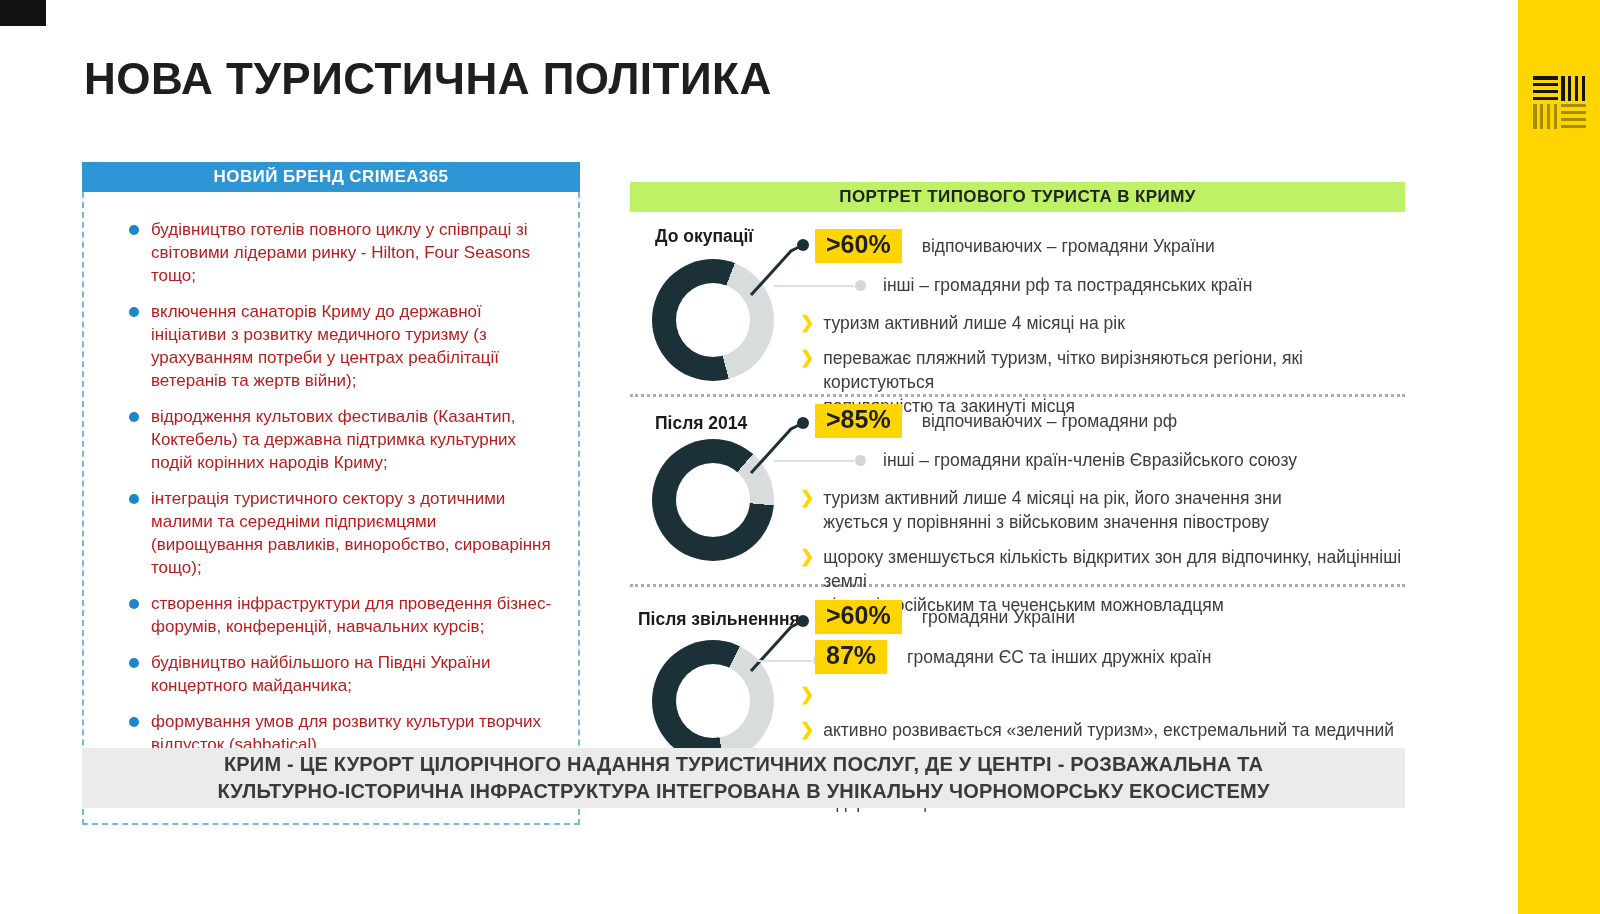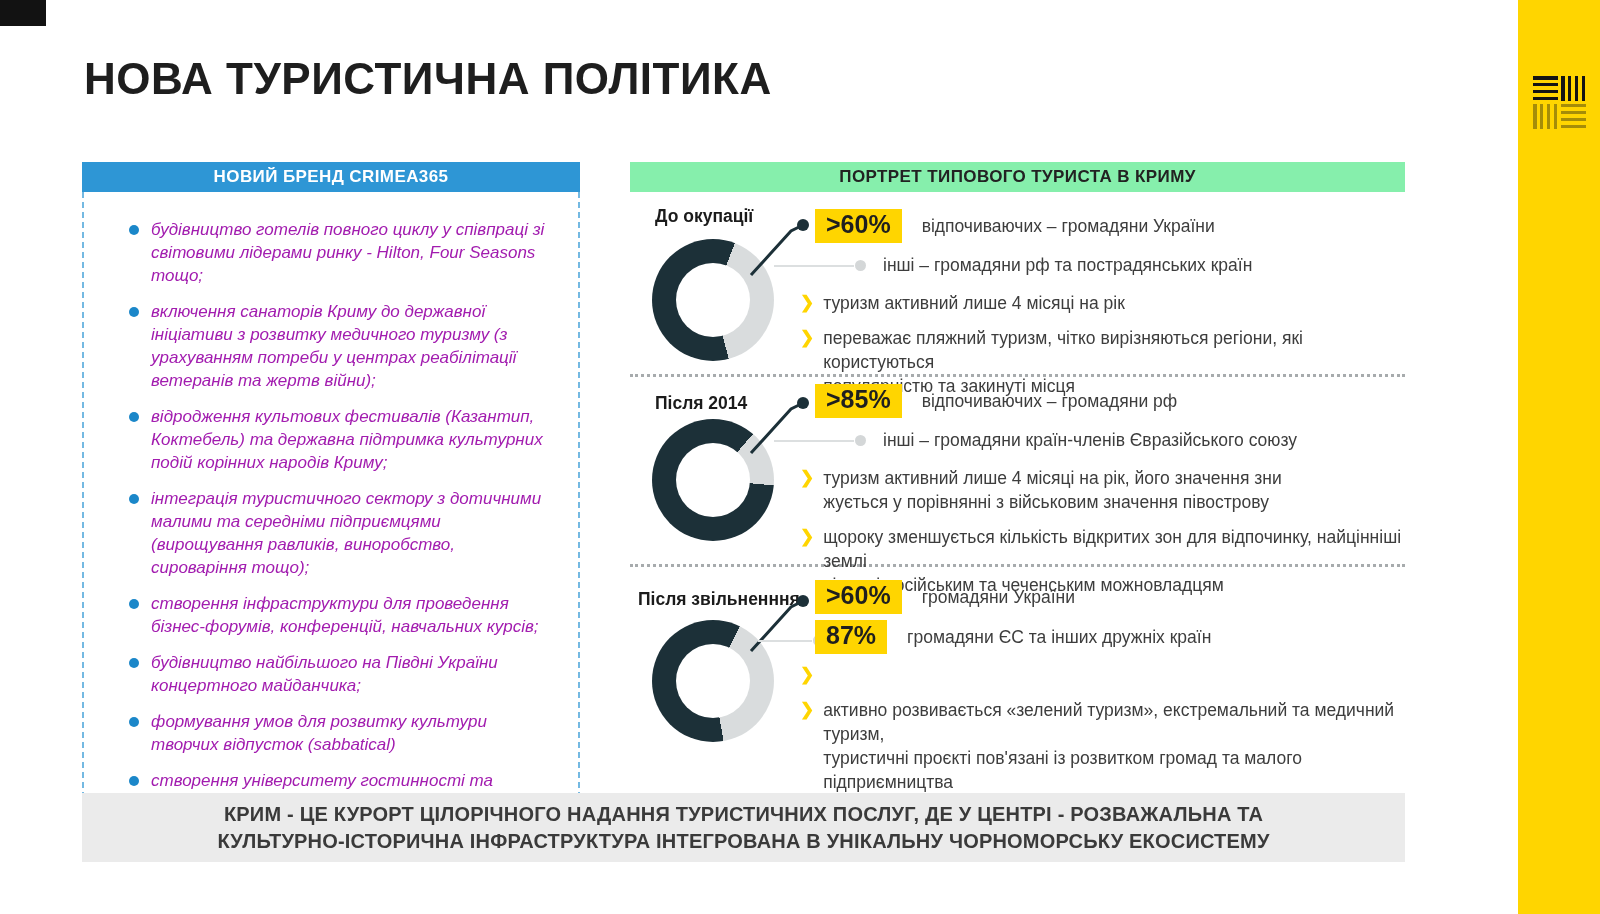--- a/index.html
+++ b/index.html
@@ -16,27 +16,27 @@
   .logo { position:absolute; left:15px; top:76px; display:grid; grid-template-columns:25px 25px; grid-template-rows:25px 25px; gap:3px; }
   .logo .q { width:25px; height:25px; }
   .logo .q1 { background:repeating-linear-gradient(180deg,#141414 0 3.5px,rgba(0,0,0,0) 3.5px 7px); }
   .logo .q2 { background:repeating-linear-gradient(90deg,#141414 0 3.5px,rgba(0,0,0,0) 3.5px 7px); }
   .logo .q3 { background:repeating-linear-gradient(90deg,rgba(40,40,20,.42) 0 3.5px,rgba(0,0,0,0) 3.5px 7px); }
   .logo .q4 { background:repeating-linear-gradient(180deg,rgba(40,40,20,.42) 0 3.5px,rgba(0,0,0,0) 3.5px 7px); }
 
   
   .panel-header { height:30px; display:flex; align-items:center; justify-content:center; font-weight:700; font-size:17px; letter-spacing:.4px; }
   .panel-header.blue { background:#2E96D5; color:#ffffff; }
-  .panel-header.yellow { background:#86efac; color:#222222; }
+  .panel-header.yellow { background:#bef264; color:#222222;margin-top:20px; }
 
   
   .brand-panel { position:absolute; left:82px; top:162px; width:498px; }
   .left-body { border:2px dashed #74B9E2; border-top:none; min-height:548px; padding:26px 26px 18px 45px; }
   .brand-list { list-style:none; }
-  .brand-list li { position:relative; display:flex; font-size:17px; line-height:23px; color:#a21caf; margin-bottom:13px;font-style:italic; }
+  .brand-list li { position:relative; display:flex; font-size:17px; line-height:23px; color:#b91c1c; margin-bottom:13px; }
   .bullet-dot { flex:0 0 10px; width:10px; height:10px; border-radius:50%; background:#1B87C9; margin:7px 12px 0 0; }
 
   
   .tourist-panel { position:absolute; left:630px; top:162px; width:775px; }
   .sections { padding-top:13px; }
   .t-section { position:relative; }
   .t-section.s1 { height:172px; }
   .t-section.s2 { height:190px; }
   .t-section.s3 { height:178px; }
   .with-sep { border-bottom:3px dotted #A7ABAD; }
@@ -76,22 +76,22 @@
   .s3-gray-dot  { position:absolute; left:183px; top:68px; width:11px; height:11px; border-radius:50%; background:#D4D7D8; }
 
   .chev-row { display:flex; margin:0 0 11px 0; }
   .s3 .chev-row { margin-top:9px; }
   .chev { color:#FFD500; font-weight:800; font-size:17px; line-height:24px; margin-right:9px; }
   .chev-text { font-size:17.5px; color:#3d3d3d; line-height:24px; }
   .chev-text .line2 { display:block; }
   .chev-text .line2:empty { display:none; }
 
   
-  .bottom-banner { position:absolute; left:82px; top:748px; width:1323px; height:69px; background:#EBEBEB;
-    display:flex; flex-direction:column; align-items:center; justify-content:center;margin-top:45px; }
+  .bottom-banner { position:absolute; left:82px; top:748px; width:1323px; height:60px; background:#EBEBEB;
+    display:flex; flex-direction:column; align-items:center; justify-content:center; }
   .banner-line { font-size:20px; font-weight:600; color:#3a3a3a; line-height:27px; letter-spacing:.2px; white-space:nowrap; }
 </style>
 </head>
 <body>
 
 <div class="slide">
 
   <div class="corner-mark"></div>
 
   <div class="page-title">НОВА ТУРИСТИЧНА ПОЛІТИКА</div>

